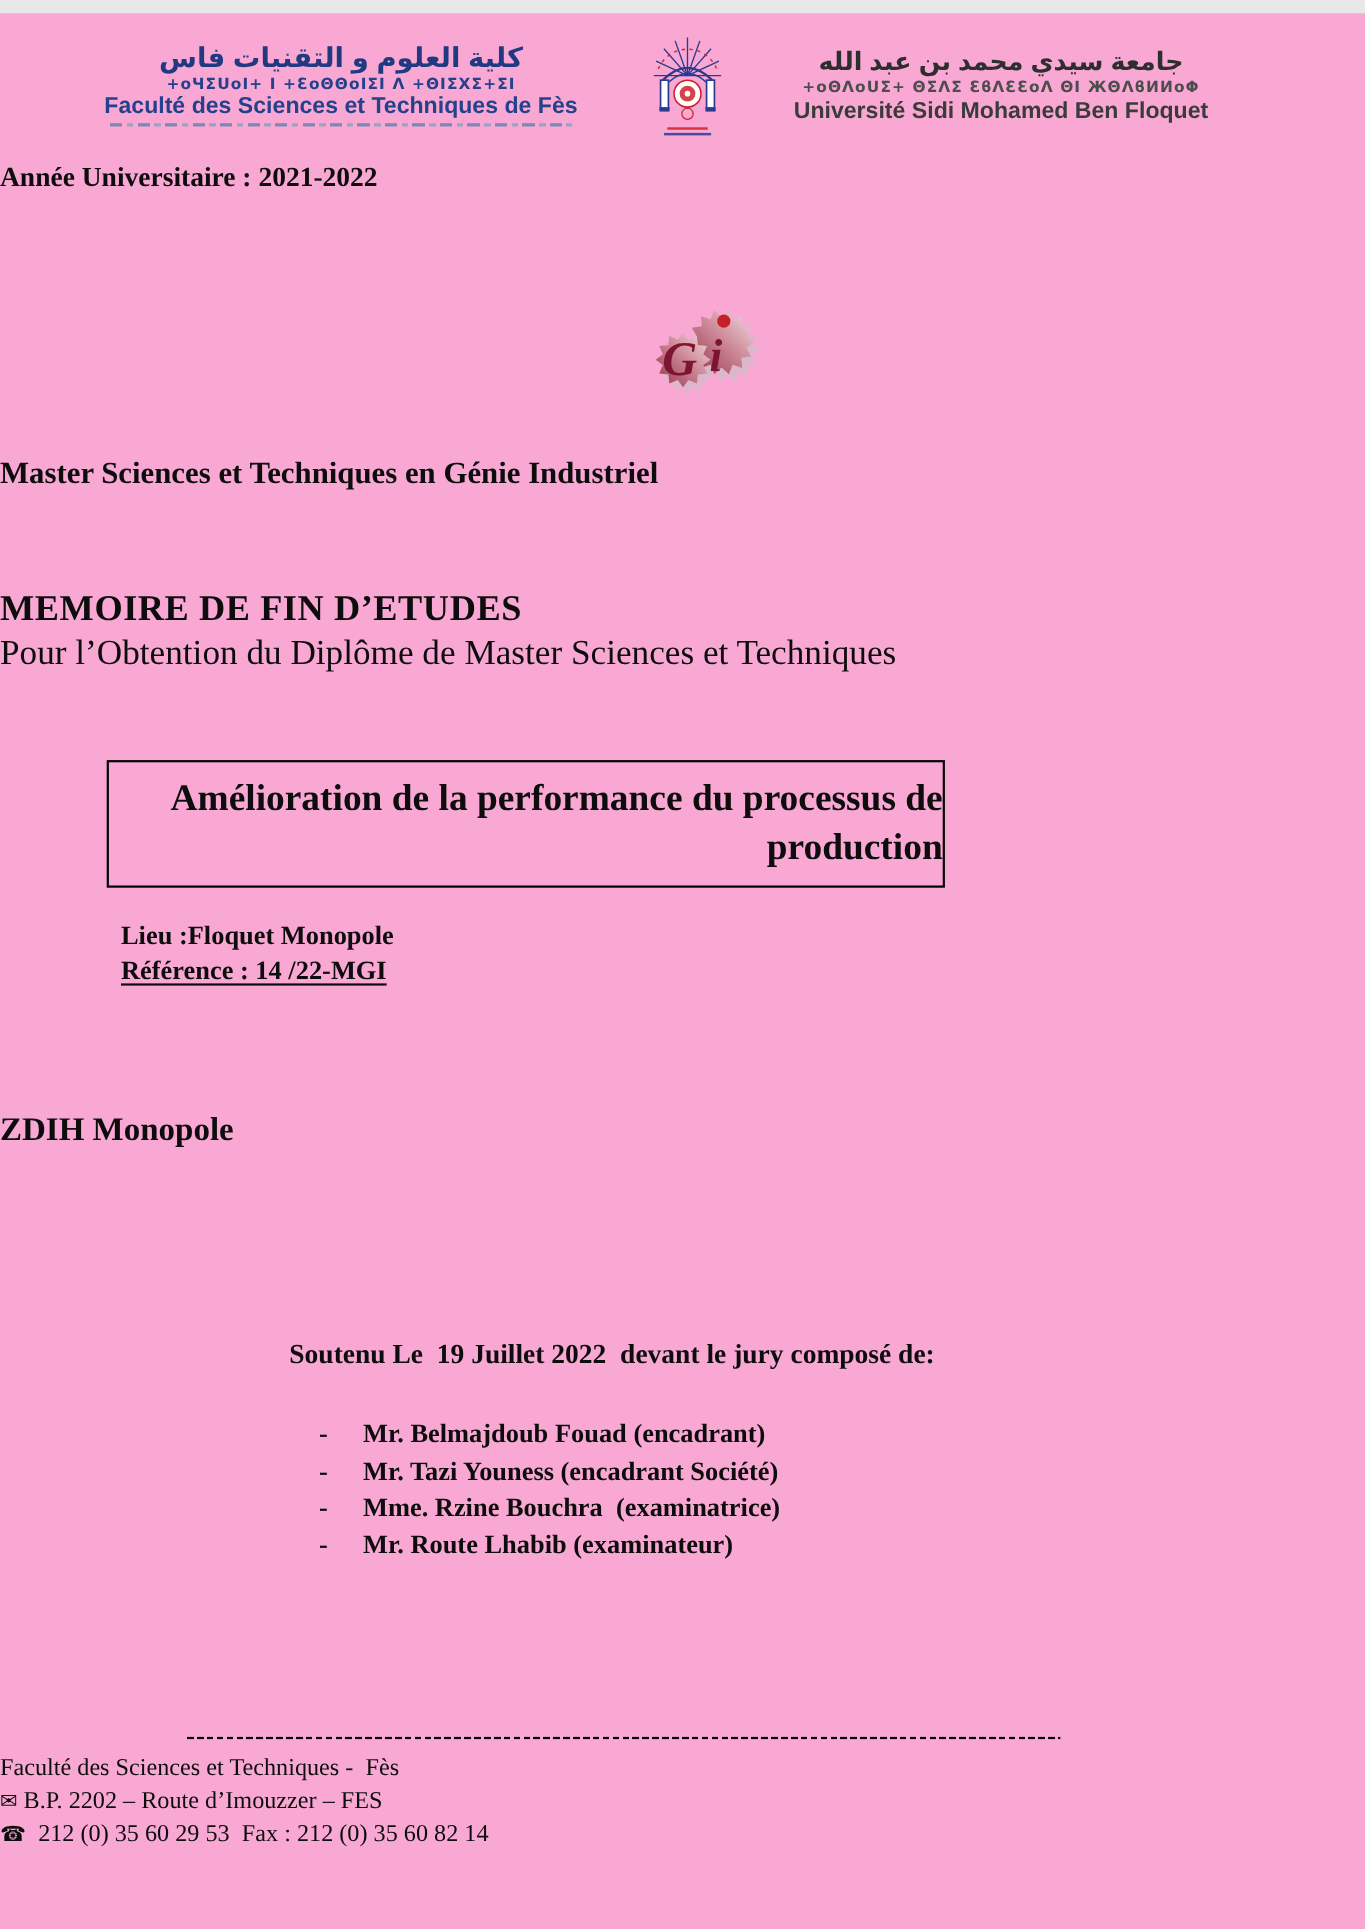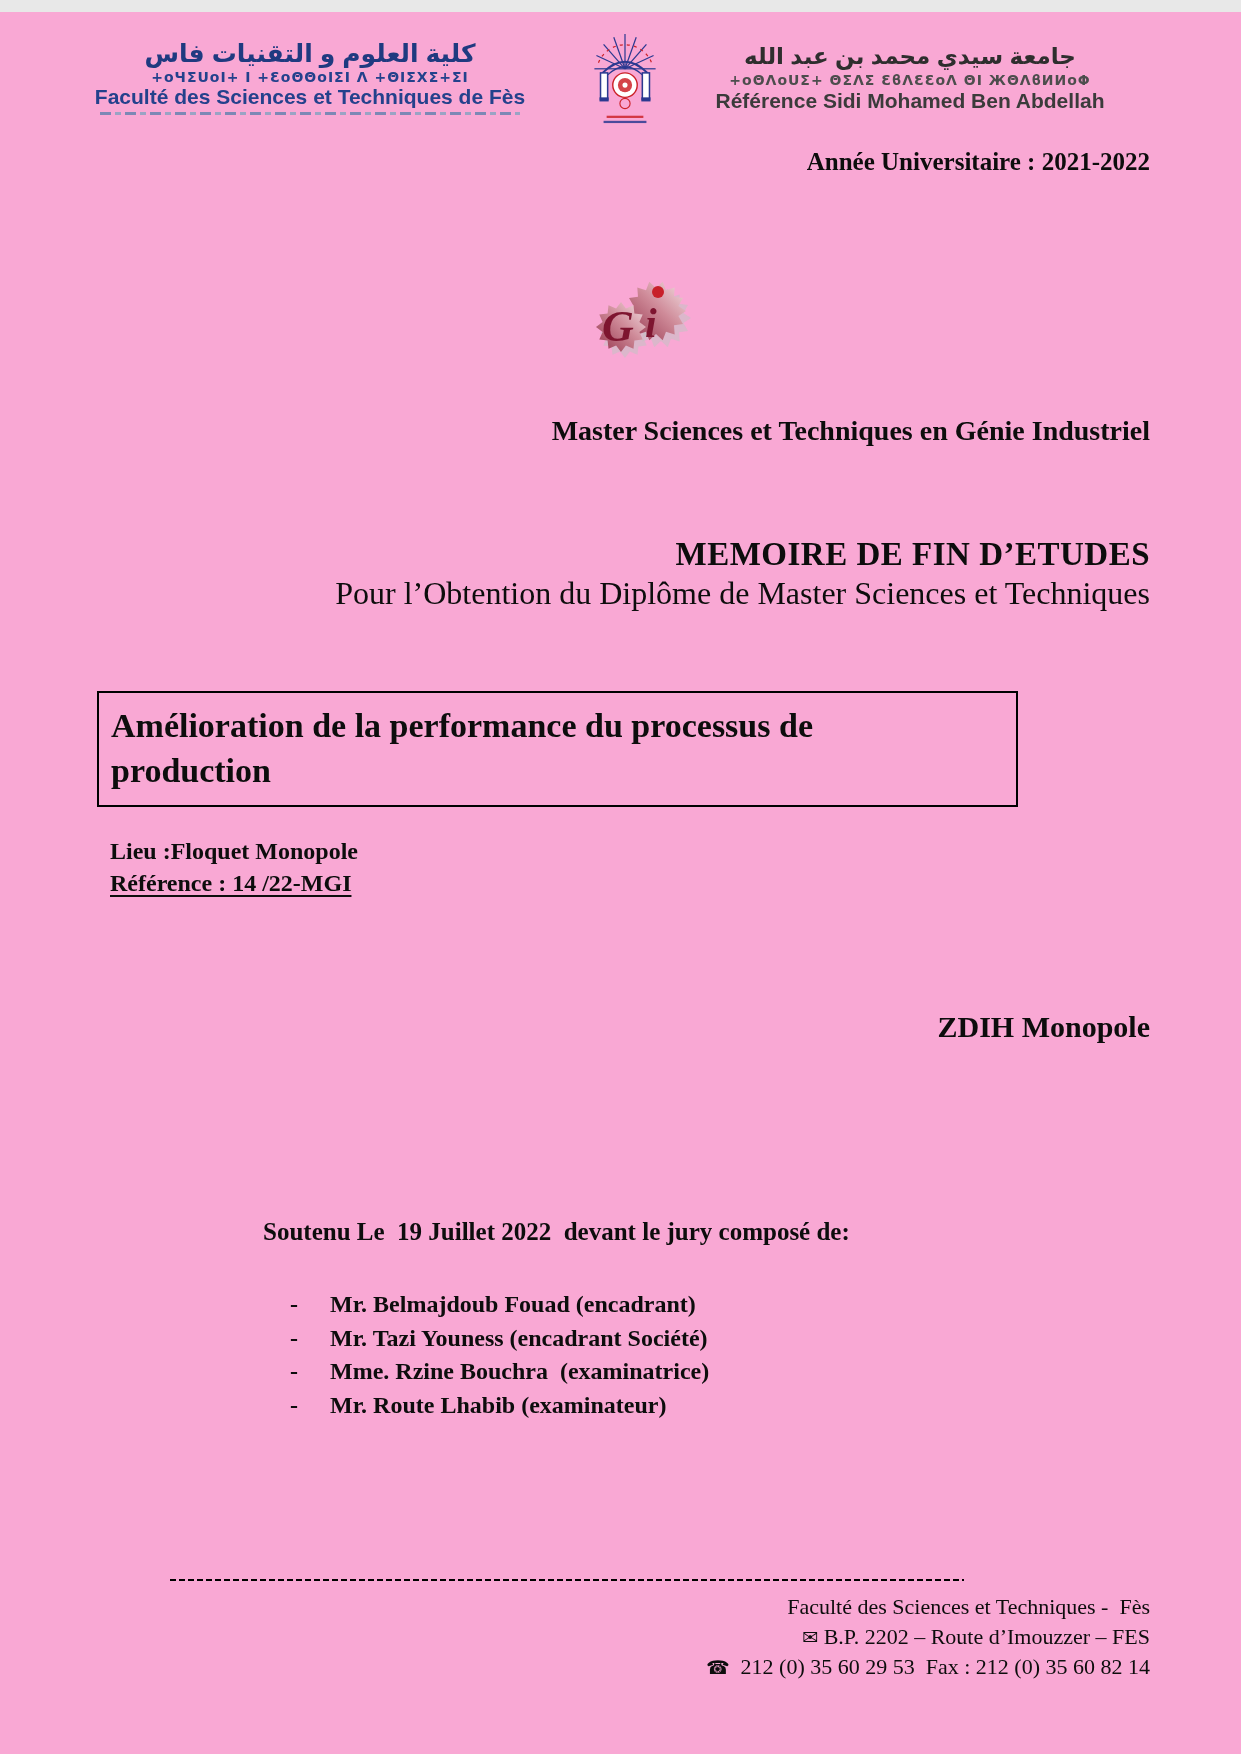--- a/index.html
+++ b/index.html
@@ -4,21 +4,21 @@
 <style>
   * { margin:0; padding:0; box-sizing:border-box; }
   html,body { background:#e8e8e8; }
   .page {
     position:relative; width:1241px; height:1754px; margin:12px auto;
     background:#f9a8d4; overflow:hidden;
     font-family:"Liberation Serif", serif; color:#0d0d0d;
   }
   .abs { position:absolute; }
   .pre { white-space:pre-wrap; }
-  .centerband { left:16px; width:1134px; text-align:right; }
+  .centerband { left:0; width:1134px; text-align:left; }
 
   
   .hdr-left { left:90px; top:26px; width:440px; text-align:center; }
   .hdr-right { left:660px; top:30px; width:500px; text-align:center; }
   .hdr-arabic-l { font-family:"Liberation Sans","DejaVu Sans",sans-serif; font-size:25px; font-weight:bold; color:#1f3a80; line-height:1.25; }
   .hdr-tifi-l  { font-family:"DejaVu Sans",sans-serif; font-size:14px; font-weight:bold; color:#24418c; letter-spacing:1px; line-height:1.15; }
   .hdr-fr-l    { font-family:"Liberation Sans",sans-serif; font-size:21px; font-weight:bold; color:#24418c; line-height:1.1; }
   .hdr-dashes  { margin:4px auto 0; width:420px; height:3px;
     background:repeating-linear-gradient(90deg,#7d88b5 0 11px,transparent 11px 15px,#9aa3c4 15px 21px,transparent 21px 25px); }
   .hdr-arabic-r { font-family:"Liberation Sans","DejaVu Sans",sans-serif; font-size:23px; font-weight:bold; color:#2e2e2e; line-height:1.3; }
@@ -27,22 +27,22 @@
   .emblem { left:592px; top:16px; }
 
   
   .annee   { top:136px; font-size:25px; font-weight:bold; }
   .gi-logo { left:590px; top:263px; }
   .gi-letter { font-family:"Liberation Serif",serif; font-style:italic; font-weight:bold; }
   .program { top:403px; font-size:28px; font-weight:bold; }
   .memoire-title { top:524px; font-size:33px; font-weight:bold; letter-spacing:0.5px; }
   .memoire-sub   { top:563px; font-size:32px; font-weight:normal; }
 
-  .title-box { left:97px; top:679px; width:921px; border:2px solid #000;
-    padding:10px 12px 12px; text-align:left; }
+  .title-box { left:97px; top:679px; width:762px; border:2px solid #000;
+    padding:10px 0 12px; text-align:right; }
   .title-box .t { font-size:34px; font-weight:bold; line-height:45px; }
 
   .lieu { left:110px; top:826px; font-size:24px; font-weight:bold; }
   .refr { left:110px; top:858px; font-size:24px; font-weight:bold;
     text-decoration:underline; text-decoration-thickness:2px; text-underline-offset:4px; }
 
   .presente { top:936px; font-size:26px; font-weight:bold; }
   .presente .u { text-decoration:underline; text-decoration-thickness:2px; text-underline-offset:5px; }
   .author { top:998px; font-size:30px; font-weight:bold; }
 
@@ -101,21 +101,21 @@
       <circle cx="32" cy="74" r="5" fill="none" stroke="#cc2229" stroke-width="1.1"></circle>
 
       <rect x="14" y="86" width="36" height="2.2" fill="#cc2229" opacity="0.85"></rect>
       <rect x="11" y="91" width="42" height="2.2" fill="#2b3990" opacity="0.85"></rect>
     </svg>
   </div>
 
   <div class="abs hdr-right">
     <div class="hdr-arabic-r">جامعة سيدي محمد بن عبد الله</div>
     <div class="hdr-tifi-r">+oΘΛoUΣ+ ΘΣΛΣ ƐϐΛƐƐoΛ ΘI ЖΘΛϐИИoΦ</div>
-    <div class="hdr-fr-r">Référence Sidi Mohamed Ben Abdellah</div>
+    <div class="hdr-fr-r">Université Sidi Mohamed Ben Floquet</div>
   </div>
 
   <div class="abs centerband annee">Année Universitaire : 2021-2022</div>
 
   <div class="abs gi-logo">
     <svg width="118" height="90" viewBox="0 0 118 90">
       <defs>
         <linearGradient id="gearGrad" x1="0" y1="1" x2="1" y2="0">
           <stop offset="0" stop-color="#93314a"></stop>
           <stop offset="0.55" stop-color="#cf8b99"></stop>

